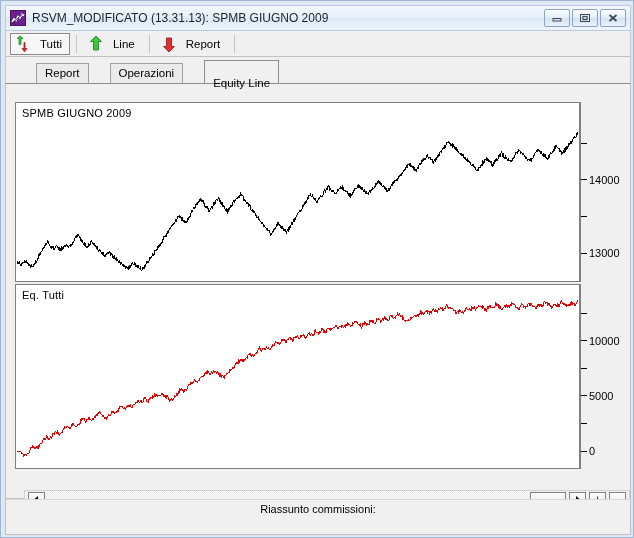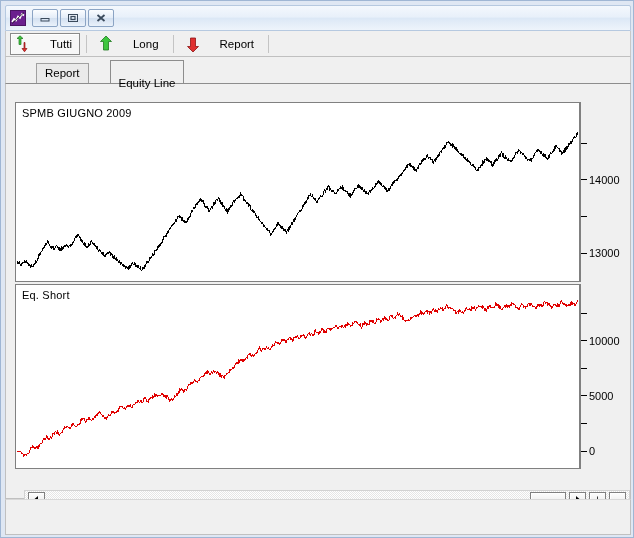--- a/index.html
+++ b/index.html
@@ -95,21 +95,21 @@
   .tool-btn {
     height: 22px;
     display: flex;
     align-items: center;
     padding: 0 7px 0 3px;
     box-sizing: border-box;
     border: 1px solid transparent;
     font-size: 11.5px;
     color: #000;
     cursor: default;
-    gap: 18px;
+    gap: 8px;
   }
   .tool-btn.active {
     border: 1px solid #8a8a8a;
     background: #f7f7f7;
     box-shadow: inset 1px 1px 0 #ffffff;
   }
   .tool-sep {
     width: 1px;
     height: 18px;
     background: #c4c4c4;
@@ -281,20 +281,21 @@
 <div id="app-window">
 
   <div class="titlebar">
     <div class="app-icon">
       <svg width="14" height="14" viewBox="0 0 14 14">
         <rect x="0" y="0" width="14" height="14" fill="#6b1f8e"></rect>
         <polyline points="1,11 3,8 5,9.5 7,5.5 9,7 11,3 13,4.5" fill="none" stroke="#ffffff" stroke-width="1.6"></polyline>
         <polyline points="1,12.5 13,1.5" fill="none" stroke="#1a1a1a" stroke-width="0.8"></polyline>
       </svg>
     </div>
+    <div class="title-text">RSVM_MODIFICATO (13.31.13): SPMB GIUGNO 2009</div>
     <div class="win-buttons">
       <div class="win-btn">
         <svg width="12" height="10" viewBox="0 0 12 10">
           <rect x="2" y="5.5" width="8" height="2.5" fill="none" stroke="#3a4a5c" stroke-width="1"></rect>
         </svg>
       </div>
       <div class="win-btn">
         <svg width="12" height="10" viewBox="0 0 12 10">
           <rect x="1.5" y="1.5" width="9" height="7" fill="none" stroke="#3a4a5c" stroke-width="1"></rect>
           <rect x="4" y="3.5" width="4" height="3" fill="none" stroke="#3a4a5c" stroke-width="1.2"></rect>
@@ -321,39 +322,40 @@
     </div>
 
     <div class="tool-sep"></div>
 
     <div class="tool-btn">
       <span class="tool-icon">
         <svg width="18" height="18" viewBox="0 0 18 18">
           <path d="M6.5,15 L6.5,6.5 L3.5,6.5 L9,1 L14.5,6.5 L11.5,6.5 L11.5,15 Z" fill="#3ec63e" stroke="#1f7a1f" stroke-width="0.8"></path>
         </svg>
       </span>
-      <span>Long</span>
+      <span>Line</span>
     </div>
 
     <div class="tool-sep"></div>
 
     <div class="tool-btn">
       <span class="tool-icon">
         <svg width="18" height="18" viewBox="0 0 18 18">
           <path d="M6.5,3 L6.5,11.5 L3.5,11.5 L9,17 L14.5,11.5 L11.5,11.5 L11.5,3 Z" fill="#e03030" stroke="#8d1414" stroke-width="0.8"></path>
         </svg>
       </span>
       <span>Report</span>
     </div>
 
     <div class="tool-sep"></div>
   </div>
 
   <div class="tabstrip">
     <div class="tab">Report</div>
+    <div class="tab">Operazioni</div>
     <div class="tab selected">Equity Line</div>
   </div>
 
   <div class="client">
     <div class="charts-area">
 
       <div class="chart-panel" id="chart-price">
         <div class="chart-label">SPMB GIUGNO 2009</div>
         <svg class="chart-svg" id="price-svg" width="563" height="178" viewBox="0 0 563 178">
             <path d="M1.00,160.79 L1.44,158.79 L1.88,160.60 L2.31,159.63 L2.75,160.56 L3.19,158.88 L3.63,158.99 L4.07,160.89 L4.51,162.23 L4.94,161.32 L5.38,162.98 L5.82,160.28 L6.26,160.60 L6.70,159.70 L7.14,159.90 L7.57,159.36 L8.01,159.34 L8.45,158.96 L8.89,157.23 L9.33,159.41 L9.77,158.91 L10.20,159.15 L10.64,157.95 L11.08,159.17 L11.52,160.97 L11.96,159.36 L12.40,162.72 L12.83,161.53 L13.27,161.00 L13.71,162.09 L14.15,163.11 L14.59,164.22 L15.03,161.39 L15.46,163.63 L15.90,163.32 L16.34,163.31 L16.78,163.41 L17.22,163.82 L17.65,161.92 L18.09,161.27 L18.53,160.66 L18.97,159.79 L19.41,160.65 L19.85,157.77 L20.28,159.57 L20.72,158.94 L21.16,157.55 L21.60,156.80 L22.04,154.56 L22.48,155.54 L22.91,151.12 L23.35,150.93 L23.79,153.04 L24.23,150.79 L24.67,149.16 L25.11,148.60 L25.54,148.83 L25.98,148.58 L26.42,145.85 L26.86,147.27 L27.30,144.35 L27.74,146.04 L28.17,143.24 L28.61,144.53 L29.05,142.05 L29.49,142.91 L29.93,140.48 L30.36,140.44 L30.80,141.17 L31.24,138.54 L31.68,137.17 L32.12,138.07 L32.56,139.02 L32.99,140.67 L33.43,142.18 L33.87,142.77 L34.31,143.20 L34.75,144.15 L35.19,143.62 L35.62,145.33 L36.06,143.05 L36.50,144.10 L36.94,143.28 L37.38,144.72 L37.82,146.64 L38.25,146.59 L38.69,145.30 L39.13,144.37 L39.57,143.28 L40.01,142.91 L40.45,142.55 L40.88,142.51 L41.32,143.71 L41.76,144.47 L42.20,144.83 L42.64,146.19 L43.07,144.57 L43.51,147.24 L43.95,144.44 L44.39,147.03 L44.83,148.02 L45.27,146.61 L45.70,143.85 L46.14,146.37 L46.58,144.81 L47.02,145.16 L47.46,145.47 L47.90,143.45 L48.33,142.43 L48.77,143.74 L49.21,142.26 L49.65,143.51 L50.09,141.25 L50.53,142.87 L50.96,141.73 L51.40,142.31 L51.84,143.84 L52.28,143.29 L52.72,144.79 L53.16,142.38 L53.59,142.57 L54.03,143.24 L54.47,141.01 L54.91,143.76 L55.35,141.85 L55.79,142.84 L56.22,141.21 L56.66,141.33 L57.10,138.83 L57.54,139.39 L57.98,138.56 L58.41,136.86 L58.85,135.12 L59.29,133.83 L59.73,133.37 L60.17,132.34 L60.61,134.13 L61.04,131.43 L61.48,133.38 L61.92,131.21 L62.36,131.19 L62.80,131.95 L63.24,134.00 L63.67,134.12 L64.11,134.55 L64.55,136.07 L64.99,138.25 L65.43,136.96 L65.87,138.46 L66.30,137.64 L66.74,138.47 L67.18,141.36 L67.62,140.84 L68.06,142.05 L68.50,139.78 L68.93,142.68 L69.37,140.69 L69.81,142.66 L70.25,144.55 L70.69,144.76 L71.13,144.25 L71.56,144.53 L72.00,143.60 L72.44,140.47 L72.88,143.02 L73.32,142.20 L73.75,141.59 L74.19,141.43 L74.63,139.59 L75.07,138.02 L75.51,137.77 L75.95,138.81 L76.38,139.24 L76.82,140.77 L77.26,141.77 L77.70,140.76 L78.14,140.77 L78.58,142.91 L79.01,142.29 L79.45,143.75 L79.89,142.96 L80.33,144.16 L80.77,145.30 L81.21,143.68 L81.64,144.73 L82.08,147.35 L82.52,148.46 L82.96,146.80 L83.40,146.29 L83.84,147.24 L84.27,148.02 L84.71,147.72 L85.15,149.58 L85.59,150.33 L86.03,149.37 L86.46,149.08 L86.90,151.43 L87.34,149.82 L87.78,152.89 L88.22,152.20 L88.66,153.74 L89.09,152.84 L89.53,153.35 L89.97,151.51 L90.41,151.97 L90.85,150.02 L91.29,149.47 L91.72,151.05 L92.16,150.90 L92.60,150.14 L93.04,149.51 L93.48,149.12 L93.92,148.47 L94.35,150.53 L94.79,152.21 L95.23,150.59 L95.67,151.60 L96.11,151.69 L96.55,154.05 L96.98,154.64 L97.42,153.61 L97.86,155.66 L98.30,152.68 L98.74,154.13 L99.17,156.37 L99.61,155.89 L100.05,156.13 L100.49,154.99 L100.93,157.63 L101.37,157.49 L101.80,156.76 L102.24,159.59 L102.68,159.72 L103.12,158.69 L103.56,157.94 L104.00,159.47 L104.43,161.25 L104.87,161.03 L105.31,160.17 L105.75,159.86 L106.19,161.54 L106.63,162.35 L107.06,161.51 L107.50,162.12 L107.94,163.68 L108.38,162.31 L108.82,162.23 L109.26,164.71 L109.69,165.48 L110.13,164.53 L110.57,163.40 L111.01,163.76 L111.45,165.43 L111.89,165.61 L112.32,166.55 L112.76,163.85 L113.20,165.53 L113.64,162.97 L114.08,162.11 L114.51,164.38 L114.95,163.37 L115.39,162.64 L115.83,160.23 L116.27,159.50 L116.71,160.04 L117.14,161.37 L117.58,161.83 L118.02,161.04 L118.46,159.85 L118.90,161.27 L119.34,160.40 L119.77,163.87 L120.21,163.35 L120.65,162.61 L121.09,163.95 L121.53,164.77 L121.97,161.65 L122.40,164.97 L122.84,164.13 L123.28,165.83 L123.72,165.92 L124.16,166.22 L124.60,163.77 L125.03,166.69 L125.47,167.61 L125.91,167.38 L126.35,166.39 L126.79,164.76 L127.23,164.06 L127.66,164.84 L128.10,165.58 L128.54,165.36 L128.98,162.20 L129.42,163.87 L129.85,161.55 L130.29,160.89 L130.73,159.33 L131.17,158.13 L131.61,159.22 L132.05,159.76 L132.48,158.72 L132.92,157.90 L133.36,156.88 L133.80,154.73 L134.24,156.05 L134.68,154.59 L135.11,155.12 L135.55,153.36 L135.99,153.43 L136.43,150.71 L136.87,150.91 L137.31,152.30 L137.74,151.86 L138.18,151.15 L138.62,147.99 L139.06,147.59 L139.50,147.59 L139.94,147.33 L140.37,146.75 L140.81,147.35 L141.25,145.62 L141.69,145.70 L142.13,142.07 L142.56,144.89 L143.00,144.32 L143.44,143.42 L143.88,141.52 L144.32,142.20 L144.76,141.12 L145.19,139.41 L145.63,140.27 L146.07,139.69 L146.51,136.27 L146.95,137.16 L147.39,136.32 L147.82,133.73 L148.26,133.85 L148.70,133.54 L149.14,132.31 L149.58,133.90 L150.02,134.20 L150.45,132.11 L150.89,130.63 L151.33,130.03 L151.77,128.10 L152.21,129.22 L152.65,127.80 L153.08,126.86 L153.52,125.16 L153.96,126.26 L154.40,125.04 L154.84,124.73 L155.28,122.17 L155.71,122.58 L156.15,122.16 L156.59,122.39 L157.03,120.76 L157.47,121.99 L157.90,119.85 L158.34,119.44 L158.78,120.90 L159.22,116.79 L159.66,118.77 L160.10,117.78 L160.53,118.05 L160.97,116.49 L161.41,113.88 L161.85,113.97 L162.29,113.41 L162.73,113.91 L163.16,112.06 L163.60,113.44 L164.04,115.15 L164.48,113.52 L164.92,113.70 L165.36,115.31 L165.79,117.23 L166.23,114.71 L166.67,116.17 L167.11,118.70 L167.55,117.72 L167.99,116.80 L168.42,119.85 L168.86,119.71 L169.30,118.50 L169.74,118.86 L170.18,120.01 L170.61,118.85 L171.05,119.17 L171.49,116.16 L171.93,114.82 L172.37,114.09 L172.81,116.57 L173.24,113.51 L173.68,114.32 L174.12,112.03 L174.56,113.39 L175.00,110.19 L175.44,108.69 L175.87,107.80 L176.31,107.65 L176.75,108.75 L177.19,105.05 L177.63,104.96 L178.07,104.59 L178.50,105.34 L178.94,104.66 L179.38,104.73 L179.82,101.18 L180.26,101.73 L180.70,100.62 L181.13,101.28 L181.57,99.17 L182.01,100.12 L182.45,99.37 L182.89,98.89 L183.33,97.73 L183.76,96.89 L184.20,95.23 L184.64,97.68 L185.08,95.93 L185.52,98.09 L185.95,97.07 L186.39,98.35 L186.83,98.30 L187.27,97.76 L187.71,100.01 L188.15,101.20 L188.58,100.89 L189.02,103.89 L189.46,103.37 L189.90,104.76 L190.34,103.92 L190.78,104.46 L191.21,103.85 L191.65,105.77 L192.09,106.40 L192.53,105.99 L192.97,108.94 L193.41,107.67 L193.84,107.82 L194.28,106.57 L194.72,105.62 L195.16,104.18 L195.60,103.72 L196.04,105.34 L196.47,104.53 L196.91,103.49 L197.35,101.28 L197.79,99.18 L198.23,101.58 L198.66,99.57 L199.10,100.57 L199.54,99.79 L199.98,97.33 L200.42,96.11 L200.86,96.92 L201.29,96.69 L201.73,97.59 L202.17,94.48 L202.61,95.68 L203.05,95.07 L203.49,96.85 L203.92,98.73 L204.36,97.20 L204.80,100.40 L205.24,99.32 L205.68,101.90 L206.12,99.09 L206.55,101.75 L206.99,104.11 L207.43,102.61 L207.87,102.70 L208.31,104.38 L208.75,104.20 L209.18,107.60 L209.62,107.67 L210.06,105.53 L210.50,106.04 L210.94,108.24 L211.38,110.11 L211.81,106.61 L212.25,108.44 L212.69,108.19 L213.13,104.56 L213.57,106.07 L214.00,103.82 L214.44,104.67 L214.88,102.07 L215.32,104.01 L215.76,103.40 L216.20,101.79 L216.63,99.79 L217.07,98.62 L217.51,97.76 L217.95,99.23 L218.39,97.85 L218.83,99.24 L219.26,97.26 L219.70,96.83 L220.14,95.50 L220.58,95.77 L221.02,94.61 L221.46,94.03 L221.89,95.20 L222.33,93.24 L222.77,93.43 L223.21,94.35 L223.65,92.20 L224.09,92.48 L224.52,89.56 L224.96,91.59 L225.40,91.02 L225.84,92.18 L226.28,92.74 L226.71,92.76 L227.15,93.35 L227.59,97.05 L228.03,96.03 L228.47,97.05 L228.91,97.95 L229.34,97.79 L229.78,98.62 L230.22,99.47 L230.66,100.34 L231.10,100.18 L231.54,100.38 L231.97,99.52 L232.41,103.04 L232.85,101.97 L233.29,101.65 L233.73,102.52 L234.17,102.79 L234.60,106.21 L235.04,107.11 L235.48,107.76 L235.92,107.26 L236.36,106.66 L236.80,107.92 L237.23,109.92 L237.67,107.12 L238.11,108.26 L238.55,108.77 L238.99,109.93 L239.42,112.35 L239.86,111.54 L240.30,113.73 L240.74,114.36 L241.18,114.49 L241.62,114.95 L242.05,114.95 L242.49,113.89 L242.93,117.05 L243.37,116.52 L243.81,116.33 L244.25,118.93 L244.68,118.41 L245.12,119.29 L245.56,120.38 L246.00,119.39 L246.44,120.62 L246.88,120.62 L247.31,123.16 L247.75,122.58 L248.19,121.92 L248.63,123.29 L249.07,123.97 L249.51,124.19 L249.94,124.59 L250.38,125.61 L250.82,126.19 L251.26,125.26 L251.70,127.57 L252.14,127.87 L252.57,127.97 L253.01,127.17 L253.45,128.74 L253.89,128.92 L254.33,132.14 L254.76,130.49 L255.20,130.53 L255.64,131.09 L256.08,129.84 L256.52,128.93 L256.96,128.66 L257.39,127.89 L257.83,125.98 L258.27,126.23 L258.71,126.45 L259.15,124.92 L259.59,125.81 L260.02,123.73 L260.46,121.43 L260.90,123.04 L261.34,121.36 L261.78,119.05 L262.22,121.73 L262.65,119.80 L263.09,121.93 L263.53,121.81 L263.97,123.24 L264.41,124.87 L264.85,122.36 L265.28,125.32 L265.72,124.25 L266.16,123.54 L266.60,125.51 L267.04,125.33 L267.47,127.21 L267.91,127.10 L268.35,126.63 L268.79,127.48 L269.23,126.30 L269.67,126.82 L270.10,130.00 L270.54,130.12 L270.98,128.38 L271.42,126.90 L271.86,126.61 L272.30,128.11 L272.73,124.53 L273.17,126.74 L273.61,123.00 L274.05,124.41 L274.49,124.70 L274.93,122.07 L275.36,120.54 L275.80,119.78 L276.24,121.89 L276.68,120.51 L277.12,118.83 L277.56,116.81 L277.99,118.69 L278.43,115.89 L278.87,116.66 L279.31,117.00 L279.75,115.42 L280.19,113.17 L280.62,112.09 L281.06,111.92 L281.50,111.23 L281.94,110.09 L282.38,109.59 L282.81,109.10 L283.25,108.97 L283.69,108.12 L284.13,107.45 L284.57,108.71 L285.01,108.27 L285.44,107.76 L285.88,106.64 L286.32,105.06 L286.76,102.65 L287.20,101.51 L287.64,104.01 L288.07,101.93 L288.51,99.29 L288.95,100.96 L289.39,98.86 L289.83,99.85 L290.27,99.28 L290.70,99.02 L291.14,96.34 L291.58,94.44 L292.02,95.85 L292.46,95.30 L292.90,92.37 L293.33,92.20 L293.77,92.54 L294.21,92.87 L294.65,90.91 L295.09,93.45 L295.53,93.63 L295.96,93.15 L296.40,91.94 L296.84,92.89 L297.28,95.58 L297.72,95.11 L298.15,96.57 L298.59,95.81 L299.03,95.49 L299.47,96.79 L299.91,97.22 L300.35,99.33 L300.78,98.79 L301.22,99.62 L301.66,98.70 L302.10,96.39 L302.54,96.78 L302.98,94.67 L303.41,95.50 L303.85,94.38 L304.29,92.81 L304.73,93.86 L305.17,93.21 L305.61,93.20 L306.04,93.60 L306.48,92.63 L306.92,92.24 L307.36,92.01 L307.80,88.02 L308.24,87.57 L308.67,86.96 L309.11,86.90 L309.55,89.32 L309.99,86.86 L310.43,86.79 L310.86,84.97 L311.30,86.48 L311.74,84.28 L312.18,82.40 L312.62,83.88 L313.06,83.53 L313.49,86.11 L313.93,87.37 L314.37,86.24 L314.81,85.82 L315.25,88.61 L315.69,87.19 L316.12,88.31 L316.56,87.95 L317.00,89.35 L317.44,87.65 L317.88,88.41 L318.32,90.51 L318.75,90.34 L319.19,90.15 L319.63,90.94 L320.07,90.67 L320.51,89.85 L320.95,89.16 L321.38,87.60 L321.82,86.11 L322.26,88.07 L322.70,87.75 L323.14,85.31 L323.57,85.72 L324.01,85.47 L324.45,84.33 L324.89,83.37 L325.33,84.93 L325.77,85.46 L326.20,82.83 L326.64,85.05 L327.08,87.35 L327.52,84.89 L327.96,87.51 L328.40,87.33 L328.83,87.66 L329.27,86.97 L329.71,88.21 L330.15,89.03 L330.59,88.67 L331.03,88.33 L331.46,90.13 L331.90,89.78 L332.34,92.06 L332.78,91.54 L333.22,92.10 L333.66,90.80 L334.09,94.31 L334.53,90.88 L334.97,92.42 L335.41,91.09 L335.85,92.64 L336.29,91.71 L336.72,90.25 L337.16,89.25 L337.60,88.66 L338.04,87.20 L338.48,87.37 L338.91,85.41 L339.35,85.51 L339.79,85.34 L340.23,86.01 L340.67,85.62 L341.11,85.19 L341.54,82.62 L341.98,85.23 L342.42,84.71 L342.86,81.11 L343.30,83.28 L343.74,84.12 L344.17,83.84 L344.61,85.94 L345.05,83.96 L345.49,86.13 L345.93,85.65 L346.37,84.57 L346.80,85.86 L347.24,88.67 L347.68,88.05 L348.12,88.69 L348.56,86.66 L349.00,88.08 L349.43,88.09 L349.87,90.47 L350.31,88.57 L350.75,90.38 L351.19,90.78 L351.63,90.03 L352.06,89.75 L352.50,91.08 L352.94,89.32 L353.38,88.90 L353.82,87.81 L354.25,89.49 L354.69,89.06 L355.13,86.93 L355.57,86.80 L356.01,87.08 L356.45,84.53 L356.88,85.30 L357.32,85.51 L357.76,85.37 L358.20,84.26 L358.64,83.51 L359.08,83.29 L359.51,80.99 L359.95,81.66 L360.39,81.00 L360.83,80.26 L361.27,80.94 L361.71,78.94 L362.14,79.39 L362.58,77.10 L363.02,77.93 L363.46,80.03 L363.90,81.16 L364.34,81.31 L364.77,79.58 L365.21,80.22 L365.65,82.18 L366.09,83.50 L366.53,83.71 L366.96,83.13 L367.40,83.94 L367.84,82.32 L368.28,85.21 L368.72,83.22 L369.16,86.22 L369.59,84.82 L370.03,84.99 L370.47,86.84 L370.91,88.68 L371.35,87.89 L371.79,88.53 L372.22,86.98 L372.66,85.79 L373.10,87.33 L373.54,85.99 L373.98,84.80 L374.42,85.81 L374.85,83.20 L375.29,82.83 L375.73,81.02 L376.17,82.67 L376.61,79.53 L377.05,80.28 L377.48,80.12 L377.92,78.46 L378.36,79.50 L378.80,77.15 L379.24,77.68 L379.68,77.05 L380.11,76.85 L380.55,76.05 L380.99,78.02 L381.43,75.75 L381.87,76.90 L382.30,74.04 L382.74,73.95 L383.18,73.79 L383.62,72.55 L384.06,72.01 L384.50,72.11 L384.93,71.58 L385.37,72.04 L385.81,70.39 L386.25,70.28 L386.69,70.05 L387.13,68.79 L387.56,67.29 L388.00,67.42 L388.44,67.28 L388.88,66.33 L389.32,64.83 L389.76,66.88 L390.19,64.27 L390.63,62.55 L391.07,64.53 L391.51,61.92 L391.95,61.28 L392.39,61.95 L392.82,61.31 L393.26,60.27 L393.70,61.30 L394.14,63.22 L394.58,60.20 L395.01,62.57 L395.45,63.79 L395.89,63.82 L396.33,63.80 L396.77,64.96 L397.21,63.06 L397.64,65.61 L398.08,66.99 L398.52,64.30 L398.96,67.83 L399.40,66.19 L399.84,67.45 L400.27,68.20 L400.71,66.64 L401.15,66.06 L401.59,64.43 L402.03,64.43 L402.47,65.38 L402.90,62.78 L403.34,60.94 L403.78,60.87 L404.22,61.62 L404.66,61.88 L405.10,59.82 L405.53,60.75 L405.97,57.16 L406.41,56.73 L406.85,58.49 L407.29,56.47 L407.72,55.88 L408.16,56.99 L408.60,55.17 L409.04,56.48 L409.48,55.62 L409.92,54.88 L410.35,53.64 L410.79,52.89 L411.23,51.65 L411.67,53.83 L412.11,54.41 L412.55,55.17 L412.98,55.15 L413.42,54.67 L413.86,53.98 L414.30,55.42 L414.74,56.81 L415.18,56.00 L415.61,56.57 L416.05,56.46 L416.49,58.97 L416.93,59.99 L417.37,58.66 L417.81,60.32 L418.24,56.23 L418.68,57.80 L419.12,58.28 L419.56,55.65 L420.00,56.80 L420.44,54.88 L420.87,55.14 L421.31,52.35 L421.75,54.49 L422.19,53.27 L422.63,52.56 L423.06,50.89 L423.50,52.52 L423.94,48.97 L424.38,48.80 L424.82,48.80 L425.26,47.93 L425.69,49.09 L426.13,46.45 L426.57,46.11 L427.01,45.02 L427.45,45.31 L427.89,44.63 L428.32,45.86 L428.76,42.68 L429.20,43.07 L429.64,44.09 L430.08,42.04 L430.52,41.92 L430.95,39.76 L431.39,39.27 L431.83,39.01 L432.27,39.53 L432.71,38.44 L433.15,39.98 L433.58,39.75 L434.02,40.89 L434.46,40.58 L434.90,42.52 L435.34,41.67 L435.78,42.58 L436.21,40.76 L436.65,44.13 L437.09,41.55 L437.53,43.38 L437.97,43.16 L438.40,43.55 L438.84,45.73 L439.28,44.24 L439.72,46.63 L440.16,47.11 L440.60,44.81 L441.03,48.24 L441.47,46.16 L441.91,48.23 L442.35,49.12 L442.79,50.04 L443.23,50.24 L443.66,50.87 L444.10,50.34 L444.54,51.98 L444.98,51.18 L445.42,52.94 L445.86,50.71 L446.29,52.34 L446.73,52.91 L447.17,51.59 L447.61,54.97 L448.05,54.53 L448.49,55.50 L448.92,54.54 L449.36,55.09 L449.80,55.69 L450.24,57.59 L450.68,56.53 L451.11,58.45 L451.55,55.70 L451.99,59.26 L452.43,58.72 L452.87,57.66 L453.31,58.96 L453.74,59.05 L454.18,59.74 L454.62,59.02 L455.06,62.28 L455.50,62.44 L455.94,62.86 L456.37,62.34 L456.81,61.32 L457.25,61.66 L457.69,62.83 L458.13,64.00 L458.57,63.98 L459.00,64.43 L459.44,66.83 L459.88,66.86 L460.32,67.87 L460.76,68.06 L461.20,66.80 L461.63,67.64 L462.07,67.55 L462.51,64.59 L462.95,64.18 L463.39,65.02 L463.82,64.79 L464.26,63.99 L464.70,63.66 L465.14,61.94 L465.58,61.97 L466.02,62.50 L466.45,60.97 L466.89,57.67 L467.33,60.40 L467.77,60.17 L468.21,58.96 L468.65,57.74 L469.08,55.94 L469.52,56.38 L469.96,57.22 L470.40,54.45 L470.84,57.36 L471.28,55.61 L471.71,57.39 L472.15,56.88 L472.59,56.51 L473.03,59.24 L473.47,58.52 L473.91,57.56 L474.34,58.24 L474.78,59.13 L475.22,58.86 L475.66,62.23 L476.10,60.85 L476.54,63.08 L476.97,62.73 L477.41,61.53 L477.85,59.84 L478.29,60.21 L478.73,57.28 L479.16,58.36 L479.60,57.02 L480.04,56.25 L480.48,57.39 L480.92,55.19 L481.36,57.30 L481.79,56.67 L482.23,54.64 L482.67,55.41 L483.11,51.59 L483.55,53.49 L483.99,50.71 L484.42,53.19 L484.86,50.37 L485.30,48.60 L485.74,49.48 L486.18,49.94 L486.62,53.40 L487.05,52.12 L487.49,50.91 L487.93,54.60 L488.37,55.09 L488.81,55.06 L489.25,52.50 L489.68,55.38 L490.12,54.47 L490.56,54.46 L491.00,56.33 L491.44,57.50 L491.88,57.10 L492.31,57.27 L492.75,55.93 L493.19,57.41 L493.63,57.12 L494.07,57.79 L494.50,57.74 L494.94,58.64 L495.38,58.71 L495.82,57.68 L496.26,57.85 L496.70,56.84 L497.13,54.66 L497.57,55.64 L498.01,54.31 L498.45,54.57 L498.89,52.26 L499.33,50.83 L499.76,50.09 L500.20,49.19 L500.64,49.66 L501.08,48.66 L501.52,50.86 L501.96,48.82 L502.39,47.19 L502.83,46.26 L503.27,47.34 L503.71,47.75 L504.15,48.31 L504.59,50.68 L505.02,48.94 L505.46,49.81 L505.90,50.08 L506.34,50.06 L506.78,51.96 L507.21,50.59 L507.65,51.78 L508.09,52.11 L508.53,52.06 L508.97,54.27 L509.41,53.45 L509.84,55.43 L510.28,55.40 L510.72,54.67 L511.16,57.16 L511.60,57.15 L512.04,56.54 L512.47,56.36 L512.91,56.47 L513.35,57.30 L513.79,56.78 L514.23,56.65 L514.67,55.57 L515.10,58.21 L515.54,57.82 L515.98,54.85 L516.42,55.69 L516.86,55.08 L517.30,54.37 L517.73,52.31 L518.17,53.04 L518.61,51.10 L519.05,50.19 L519.49,49.05 L519.93,49.74 L520.36,47.97 L520.80,47.26 L521.24,48.42 L521.68,46.51 L522.12,47.47 L522.55,46.34 L522.99,46.87 L523.43,47.02 L523.87,48.56 L524.31,50.19 L524.75,48.66 L525.18,50.45 L525.62,49.00 L526.06,51.06 L526.50,51.05 L526.94,52.81 L527.38,50.87 L527.81,53.42 L528.25,51.41 L528.69,53.11 L529.13,53.52 L529.57,51.90 L530.01,54.78 L530.44,55.74 L530.88,54.26 L531.32,56.76 L531.76,56.38 L532.20,55.40 L532.64,52.64 L533.07,53.86 L533.51,54.19 L533.95,51.12 L534.39,50.07 L534.83,49.01 L535.26,50.86 L535.70,50.55 L536.14,49.99 L536.58,48.56 L537.02,47.92 L537.46,48.04 L537.89,46.70 L538.33,47.59 L538.77,43.69 L539.21,46.10 L539.65,43.08 L540.09,42.36 L540.52,42.64 L540.96,43.99 L541.40,44.55 L541.84,44.47 L542.28,45.32 L542.72,45.00 L543.15,45.25 L543.59,48.95 L544.03,48.77 L544.47,48.51 L544.91,47.69 L545.35,48.38 L545.78,51.18 L546.22,49.13 L546.66,50.05 L547.10,49.36 L547.54,47.67 L547.98,49.81 L548.41,46.37 L548.85,45.79 L549.29,48.24 L549.73,44.98 L550.17,44.42 L550.60,46.01 L551.04,42.79 L551.48,45.57 L551.92,44.43 L552.36,40.82 L552.80,41.81 L553.23,40.23 L553.67,41.85 L554.11,40.35 L554.55,40.01 L554.99,38.04 L555.43,40.27 L555.86,38.73 L556.30,38.07 L556.74,37.87 L557.18,34.47 L557.62,35.58 L558.06,35.01 L558.49,33.18 L558.93,34.52 L559.37,34.26 L559.81,34.36 L560.25,33.02 L560.69,33.22 L561.12,29.47 L561.56,31.21 L562.00,29.73" fill="none" stroke="#000000" stroke-width="1" stroke-linejoin="round" shape-rendering="crispEdges"></path>
@@ -365,21 +367,21 @@
             <line x1="1" y1="151" x2="7" y2="151" stroke="#000000" stroke-width="1" shape-rendering="crispEdges"></line>
             <text x="9" y="155" font-family="&quot;Liberation Sans&quot;, sans-serif" font-size="11" fill="#000000">13000</text>
             <line x1="1" y1="114.33333333333334" x2="7" y2="114.33333333333334" stroke="#000000" stroke-width="1" shape-rendering="crispEdges"></line>
             <line x1="1" y1="77.66666666666666" x2="7" y2="77.66666666666666" stroke="#000000" stroke-width="1" shape-rendering="crispEdges"></line>
             <text x="9" y="81.66666666666666" font-family="&quot;Liberation Sans&quot;, sans-serif" font-size="11" fill="#000000">14000</text>
             <line x1="1" y1="41" x2="7" y2="41" stroke="#000000" stroke-width="1" shape-rendering="crispEdges"></line>
           </svg>
       </div>
 
       <div class="chart-panel" id="chart-equity">
-        <div class="chart-label">Eq. Short</div>
+        <div class="chart-label">Eq. Tutti</div>
         <svg class="chart-svg" id="equity-svg" width="563" height="183" viewBox="0 0 563 183">
             <path d="M1.00,166.47 L1.66,166.95 L2.31,166.73 L2.97,166.29 L3.62,166.22 L4.28,166.96 L4.94,167.01 L5.59,168.06 L6.25,168.42 L6.91,168.98 L7.56,171.76 L8.22,170.11 L8.87,169.89 L9.53,169.46 L10.19,170.14 L10.84,169.23 L11.50,168.34 L12.15,168.82 L12.81,168.06 L13.47,166.74 L14.12,165.04 L14.78,162.43 L15.44,162.54 L16.09,162.36 L16.75,160.76 L17.40,161.98 L18.06,162.71 L18.72,163.31 L19.37,163.72 L20.03,162.45 L20.68,161.66 L21.34,161.10 L22.00,163.57 L22.65,160.75 L23.31,161.34 L23.96,159.06 L24.62,158.20 L25.28,159.04 L25.93,158.42 L26.59,155.25 L27.25,154.84 L27.90,152.91 L28.56,154.23 L29.21,154.62 L29.87,153.40 L30.53,150.28 L31.18,151.27 L31.84,153.94 L32.49,154.17 L33.15,153.24 L33.81,154.26 L34.46,151.49 L35.12,153.73 L35.78,153.20 L36.43,149.42 L37.09,148.17 L37.74,148.50 L38.40,149.18 L39.06,146.56 L39.71,146.95 L40.37,147.59 L41.02,148.53 L41.68,145.71 L42.34,149.33 L42.99,149.39 L43.65,150.26 L44.31,148.49 L44.96,148.03 L45.62,147.68 L46.27,147.28 L46.93,144.87 L47.59,143.54 L48.24,143.23 L48.90,141.69 L49.55,142.19 L50.21,142.49 L50.87,141.06 L51.52,141.44 L52.18,141.98 L52.84,142.14 L53.49,143.17 L54.15,143.36 L54.80,142.98 L55.46,139.80 L56.12,140.89 L56.77,138.80 L57.43,138.76 L58.08,139.79 L58.74,141.04 L59.40,141.62 L60.05,141.79 L60.71,141.94 L61.36,139.40 L62.02,139.65 L62.68,139.79 L63.33,139.25 L63.99,138.75 L64.65,134.94 L65.30,135.53 L65.96,133.49 L66.61,134.31 L67.27,133.96 L67.93,133.40 L68.58,133.53 L69.24,137.52 L69.89,137.09 L70.55,135.88 L71.21,133.98 L71.86,135.01 L72.52,132.79 L73.18,131.89 L73.83,134.13 L74.49,134.06 L75.14,135.30 L75.80,135.65 L76.46,133.11 L77.11,133.44 L77.77,134.27 L78.42,131.53 L79.08,133.06 L79.74,130.00 L80.39,130.60 L81.05,128.48 L81.71,130.19 L82.36,128.32 L83.02,127.49 L83.67,126.46 L84.33,128.07 L84.99,129.00 L85.64,129.41 L86.30,131.19 L86.95,131.62 L87.61,130.87 L88.27,133.20 L88.92,134.18 L89.58,132.19 L90.24,134.25 L90.89,132.29 L91.55,132.68 L92.20,129.82 L92.86,130.79 L93.52,130.76 L94.17,130.44 L94.83,129.37 L95.48,126.84 L96.14,126.09 L96.80,127.87 L97.45,126.25 L98.11,127.77 L98.76,128.22 L99.42,127.60 L100.08,127.27 L100.73,126.65 L101.39,125.18 L102.05,126.70 L102.70,123.35 L103.36,123.84 L104.01,121.45 L104.67,121.10 L105.33,121.55 L105.98,122.27 L106.64,121.59 L107.29,123.60 L107.95,122.85 L108.61,122.25 L109.26,124.28 L109.92,122.95 L110.58,122.75 L111.23,120.32 L111.89,121.57 L112.54,120.59 L113.20,120.66 L113.86,121.71 L114.51,119.93 L115.17,122.29 L115.82,122.92 L116.48,122.49 L117.14,119.50 L117.79,119.67 L118.45,119.46 L119.11,119.14 L119.76,117.36 L120.42,117.78 L121.07,118.18 L121.73,115.17 L122.39,115.08 L123.04,117.36 L123.70,117.31 L124.35,116.32 L125.01,115.19 L125.67,117.07 L126.32,117.93 L126.98,117.24 L127.64,113.63 L128.29,113.58 L128.95,112.52 L129.60,112.46 L130.26,115.00 L130.92,116.46 L131.57,116.06 L132.23,117.15 L132.88,114.03 L133.54,114.48 L134.20,112.21 L134.85,113.50 L135.51,112.16 L136.16,113.71 L136.82,110.23 L137.48,112.22 L138.13,112.16 L138.79,108.45 L139.45,111.31 L140.10,111.17 L140.76,109.88 L141.41,111.46 L142.07,110.55 L142.73,111.02 L143.38,110.97 L144.04,109.91 L144.69,110.52 L145.35,108.75 L146.01,108.08 L146.66,108.89 L147.32,111.38 L147.98,109.66 L148.63,111.91 L149.29,112.16 L149.94,110.13 L150.60,113.81 L151.26,110.89 L151.91,111.52 L152.57,114.45 L153.22,114.90 L153.88,116.26 L154.54,115.65 L155.19,114.08 L155.85,113.25 L156.51,115.32 L157.16,114.48 L157.82,113.90 L158.47,110.79 L159.13,111.06 L159.79,111.61 L160.44,108.61 L161.10,110.44 L161.75,109.69 L162.41,106.87 L163.07,107.70 L163.72,103.94 L164.38,105.05 L165.04,104.79 L165.69,103.34 L166.35,105.20 L167.00,105.46 L167.66,107.82 L168.32,105.51 L168.97,104.20 L169.63,104.22 L170.28,105.32 L170.94,104.07 L171.60,101.97 L172.25,100.26 L172.91,99.21 L173.56,99.08 L174.22,99.62 L174.88,97.05 L175.53,98.25 L176.19,98.36 L176.85,97.19 L177.50,97.58 L178.16,95.33 L178.81,94.03 L179.47,95.88 L180.13,97.04 L180.78,96.62 L181.44,97.78 L182.09,96.08 L182.75,95.42 L183.41,95.95 L184.06,93.19 L184.72,92.45 L185.38,91.48 L186.03,91.57 L186.69,91.87 L187.34,91.05 L188.00,90.59 L188.66,89.56 L189.31,87.08 L189.97,89.25 L190.62,87.36 L191.28,85.14 L191.94,88.47 L192.59,86.68 L193.25,88.68 L193.91,89.52 L194.56,89.84 L195.22,87.27 L195.87,86.26 L196.53,88.12 L197.19,86.08 L197.84,85.65 L198.50,87.04 L199.15,86.32 L199.81,86.17 L200.47,88.63 L201.12,87.60 L201.78,86.36 L202.44,89.55 L203.09,88.26 L203.75,91.36 L204.40,88.70 L205.06,92.50 L205.72,90.96 L206.37,90.24 L207.03,90.94 L207.68,91.72 L208.34,93.72 L209.00,90.30 L209.65,90.74 L210.31,89.49 L210.96,88.51 L211.62,88.98 L212.28,87.90 L212.93,87.92 L213.59,85.31 L214.25,84.16 L214.90,85.35 L215.56,84.08 L216.21,83.73 L216.87,82.16 L217.53,83.64 L218.18,82.99 L218.84,80.06 L219.49,79.54 L220.15,77.23 L220.81,78.52 L221.46,77.85 L222.12,78.43 L222.78,74.44 L223.43,77.07 L224.09,76.14 L224.74,74.28 L225.40,75.59 L226.06,74.21 L226.71,77.01 L227.37,76.83 L228.02,74.21 L228.68,75.39 L229.34,73.50 L229.99,73.00 L230.65,72.40 L231.31,73.48 L231.96,70.03 L232.62,69.54 L233.27,69.95 L233.93,68.17 L234.59,69.97 L235.24,70.86 L235.90,71.63 L236.55,69.02 L237.21,71.07 L237.87,71.36 L238.52,70.81 L239.18,68.03 L239.84,69.10 L240.49,67.95 L241.15,67.55 L241.80,66.37 L242.46,63.48 L243.12,64.01 L243.77,61.84 L244.43,65.65 L245.08,65.63 L245.74,66.64 L246.40,63.76 L247.05,64.15 L247.71,63.41 L248.36,63.16 L249.02,64.50 L249.68,64.18 L250.33,61.00 L250.99,62.86 L251.65,63.36 L252.30,62.94 L252.96,64.24 L253.61,64.98 L254.27,64.61 L254.93,63.38 L255.58,62.52 L256.24,61.11 L256.89,59.78 L257.55,60.20 L258.21,60.34 L258.86,58.53 L259.52,56.62 L260.18,57.90 L260.83,57.69 L261.49,57.51 L262.14,58.70 L262.80,57.58 L263.46,59.21 L264.11,58.28 L264.77,57.07 L265.42,56.33 L266.08,53.75 L266.74,55.93 L267.39,54.97 L268.05,53.79 L268.71,55.54 L269.36,55.51 L270.02,57.88 L270.67,56.75 L271.33,53.98 L271.99,55.08 L272.64,54.26 L273.30,52.63 L273.95,52.01 L274.61,54.53 L275.27,54.93 L275.92,53.23 L276.58,56.56 L277.24,54.99 L277.89,52.71 L278.55,52.99 L279.20,52.18 L279.86,51.63 L280.52,52.06 L281.17,50.58 L281.83,51.60 L282.48,53.40 L283.14,53.49 L283.80,53.96 L284.45,50.88 L285.11,50.46 L285.76,51.14 L286.42,50.63 L287.08,50.87 L287.73,49.94 L288.39,51.38 L289.05,52.67 L289.70,53.33 L290.36,52.76 L291.01,50.70 L291.67,50.61 L292.33,48.27 L292.98,49.05 L293.64,47.70 L294.29,50.79 L294.95,49.15 L295.61,48.23 L296.26,49.21 L296.92,50.62 L297.58,49.66 L298.23,49.55 L298.89,45.22 L299.54,44.46 L300.20,47.69 L300.86,48.04 L301.51,47.61 L302.17,46.99 L302.82,49.98 L303.48,46.88 L304.14,47.41 L304.79,47.07 L305.45,43.67 L306.11,44.35 L306.76,43.63 L307.42,44.92 L308.07,47.81 L308.73,45.71 L309.39,46.69 L310.04,48.01 L310.70,45.00 L311.35,43.20 L312.01,43.36 L312.67,42.99 L313.32,44.91 L313.98,43.28 L314.64,45.64 L315.29,44.15 L315.95,43.50 L316.60,43.61 L317.26,42.39 L317.92,42.93 L318.57,42.02 L319.23,42.04 L319.88,39.95 L320.54,40.73 L321.20,42.39 L321.85,43.83 L322.51,43.97 L323.16,41.81 L323.82,41.00 L324.48,41.79 L325.13,42.27 L325.79,40.11 L326.45,40.23 L327.10,42.11 L327.76,42.59 L328.41,40.15 L329.07,42.47 L329.73,39.42 L330.38,39.72 L331.04,40.56 L331.69,37.19 L332.35,38.85 L333.01,40.06 L333.66,39.05 L334.32,41.00 L334.98,41.16 L335.63,40.70 L336.29,40.90 L336.94,37.51 L337.60,38.80 L338.26,37.58 L338.91,36.78 L339.57,36.20 L340.22,37.42 L340.88,36.30 L341.54,38.04 L342.19,39.28 L342.85,39.45 L343.51,40.42 L344.16,38.70 L344.82,41.87 L345.47,43.14 L346.13,41.74 L346.79,38.63 L347.44,38.86 L348.10,39.52 L348.75,36.52 L349.41,38.43 L350.07,37.93 L350.72,40.38 L351.38,38.92 L352.04,39.87 L352.69,39.33 L353.35,39.32 L354.00,35.51 L354.66,36.27 L355.32,36.52 L355.97,35.20 L356.63,37.14 L357.28,35.65 L357.94,38.13 L358.60,38.77 L359.25,38.22 L359.91,37.35 L360.56,33.90 L361.22,35.05 L361.88,34.83 L362.53,33.75 L363.19,34.41 L363.85,34.23 L364.50,37.30 L365.16,36.35 L365.81,35.61 L366.47,33.26 L367.13,35.74 L367.78,33.52 L368.44,31.30 L369.09,34.52 L369.75,32.50 L370.41,33.71 L371.06,34.36 L371.72,35.49 L372.38,35.14 L373.03,34.87 L373.69,32.07 L374.34,30.27 L375.00,29.79 L375.66,31.32 L376.31,30.92 L376.97,33.17 L377.62,33.62 L378.28,32.05 L378.94,31.96 L379.59,33.42 L380.25,30.09 L380.91,30.99 L381.56,27.65 L382.22,30.51 L382.87,29.65 L383.53,28.96 L384.19,30.14 L384.84,31.52 L385.50,31.36 L386.15,30.77 L386.81,34.91 L387.47,32.26 L388.12,35.62 L388.78,35.49 L389.44,36.45 L390.09,35.01 L390.75,35.45 L391.40,35.65 L392.06,35.36 L392.72,34.70 L393.37,35.56 L394.03,35.14 L394.68,32.64 L395.34,33.10 L396.00,31.86 L396.65,32.49 L397.31,31.72 L397.96,30.91 L398.62,30.74 L399.28,30.38 L399.93,31.59 L400.59,31.51 L401.25,29.79 L401.90,30.80 L402.56,31.12 L403.21,28.32 L403.87,29.34 L404.53,25.96 L405.18,29.59 L405.84,26.57 L406.49,28.22 L407.15,28.18 L407.81,29.91 L408.46,27.64 L409.12,26.71 L409.78,26.44 L410.43,26.09 L411.09,25.19 L411.74,28.12 L412.40,26.16 L413.06,26.65 L413.71,29.39 L414.37,27.27 L415.02,25.99 L415.68,28.49 L416.34,24.23 L416.99,24.29 L417.65,23.40 L418.31,26.22 L418.96,26.70 L419.62,24.23 L420.27,25.71 L420.93,26.45 L421.59,27.29 L422.24,23.72 L422.90,25.09 L423.55,24.43 L424.21,24.06 L424.87,22.73 L425.52,23.99 L426.18,22.47 L426.84,25.92 L427.49,25.46 L428.15,23.72 L428.80,24.03 L429.46,23.24 L430.12,20.92 L430.77,19.34 L431.43,20.50 L432.08,23.21 L432.74,22.83 L433.40,22.14 L434.05,21.95 L434.71,23.48 L435.36,23.71 L436.02,23.32 L436.68,23.53 L437.33,25.24 L437.99,24.98 L438.65,25.75 L439.30,25.74 L439.96,28.83 L440.61,27.49 L441.27,26.59 L441.93,25.83 L442.58,28.13 L443.24,24.18 L443.89,26.53 L444.55,25.68 L445.21,27.27 L445.86,27.69 L446.52,26.45 L447.18,28.17 L447.83,27.64 L448.49,26.08 L449.14,25.31 L449.80,23.25 L450.46,22.34 L451.11,24.17 L451.77,23.97 L452.42,24.83 L453.08,23.66 L453.74,24.24 L454.39,24.99 L455.05,25.64 L455.71,21.67 L456.36,23.62 L457.02,21.97 L457.67,23.57 L458.33,21.14 L458.99,24.02 L459.64,25.14 L460.30,22.94 L460.95,22.48 L461.61,22.96 L462.27,20.75 L462.92,21.49 L463.58,21.14 L464.24,21.58 L464.89,21.06 L465.55,21.63 L466.20,23.41 L466.86,20.62 L467.52,21.22 L468.17,23.93 L468.83,25.34 L469.48,23.97 L470.14,26.68 L470.80,24.62 L471.45,22.00 L472.11,23.39 L472.76,21.09 L473.42,21.92 L474.08,20.36 L474.73,22.71 L475.39,22.74 L476.05,23.12 L476.70,22.54 L477.36,22.93 L478.01,22.51 L478.67,22.10 L479.33,19.51 L479.98,17.61 L480.64,20.80 L481.29,20.67 L481.95,19.13 L482.61,22.48 L483.26,23.36 L483.92,20.66 L484.58,23.01 L485.23,24.76 L485.89,24.73 L486.54,24.07 L487.20,22.91 L487.86,22.05 L488.51,20.73 L489.17,22.57 L489.82,20.75 L490.48,19.80 L491.14,22.92 L491.79,20.26 L492.45,20.85 L493.11,22.28 L493.76,20.20 L494.42,19.78 L495.07,20.97 L495.73,17.73 L496.39,18.01 L497.04,18.37 L497.70,19.48 L498.35,19.99 L499.01,20.01 L499.67,21.88 L500.32,22.79 L500.98,21.99 L501.64,23.80 L502.29,23.58 L502.95,24.58 L503.60,23.20 L504.26,21.41 L504.92,20.11 L505.57,18.78 L506.23,19.21 L506.88,20.01 L507.54,22.05 L508.20,21.65 L508.85,20.93 L509.51,23.07 L510.16,21.42 L510.82,21.25 L511.48,21.48 L512.13,18.13 L512.79,18.07 L513.45,18.66 L514.10,20.87 L514.76,17.99 L515.41,18.18 L516.07,20.23 L516.73,21.73 L517.38,21.97 L518.04,21.84 L518.69,21.07 L519.35,22.74 L520.01,24.16 L520.66,21.93 L521.32,21.20 L521.98,18.92 L522.63,20.22 L523.29,21.08 L523.94,19.23 L524.60,19.63 L525.26,21.52 L525.91,19.61 L526.57,21.76 L527.22,20.88 L527.88,17.50 L528.54,16.62 L529.19,16.96 L529.85,18.22 L530.51,17.66 L531.16,17.64 L531.82,20.48 L532.47,18.48 L533.13,18.74 L533.79,20.02 L534.44,21.06 L535.10,21.44 L535.75,23.20 L536.41,22.48 L537.07,20.98 L537.72,19.14 L538.38,19.20 L539.04,19.31 L539.69,20.85 L540.35,20.17 L541.00,21.73 L541.66,18.62 L542.32,20.31 L542.97,21.71 L543.63,21.20 L544.28,18.21 L544.94,16.77 L545.60,15.48 L546.25,18.05 L546.91,18.31 L547.56,18.92 L548.22,19.70 L548.88,18.29 L549.53,20.30 L550.19,21.17 L550.85,19.83 L551.50,20.39 L552.16,21.04 L552.81,19.38 L553.47,19.36 L554.13,21.15 L554.78,17.60 L555.44,16.60 L556.09,20.15 L556.75,17.92 L557.41,18.01 L558.06,18.59 L558.72,20.88 L559.38,19.82 L560.03,19.23 L560.69,18.69 L561.34,15.59 L562.00,16.55" fill="none" stroke="#e00000" stroke-width="1" stroke-linejoin="round" shape-rendering="crispEdges"></path>
           </svg>
       </div>
       <div class="axis" id="axis-equity">
         <svg id="equity-axis-svg" width="41" height="185" viewBox="0 0 41 185">
             <line x1="0.5" y1="0" x2="0.5" y2="185" stroke="#808080" stroke-width="1" shape-rendering="crispEdges"></line>
             <line x1="1" y1="167.06896551724137" x2="7" y2="167.06896551724137" stroke="#000000" stroke-width="1" shape-rendering="crispEdges"></line>
             <text x="9" y="171.06896551724137" font-family="&quot;Liberation Sans&quot;, sans-serif" font-size="11" fill="#000000">0</text>
             <line x1="1" y1="139.48275862068965" x2="7" y2="139.48275862068965" stroke="#000000" stroke-width="1" shape-rendering="crispEdges"></line>
@@ -412,15 +414,16 @@
           <div class="sb-btn">
             <span class="sb-txt">−</span>
           </div>
         </div>
       </div>
 
     </div>
   </div>
 
   <div class="statusbar">
+    <div class="status-line1">Riassunto commissioni:</div>
   </div>
 
 </div>
 
 </body></html>

